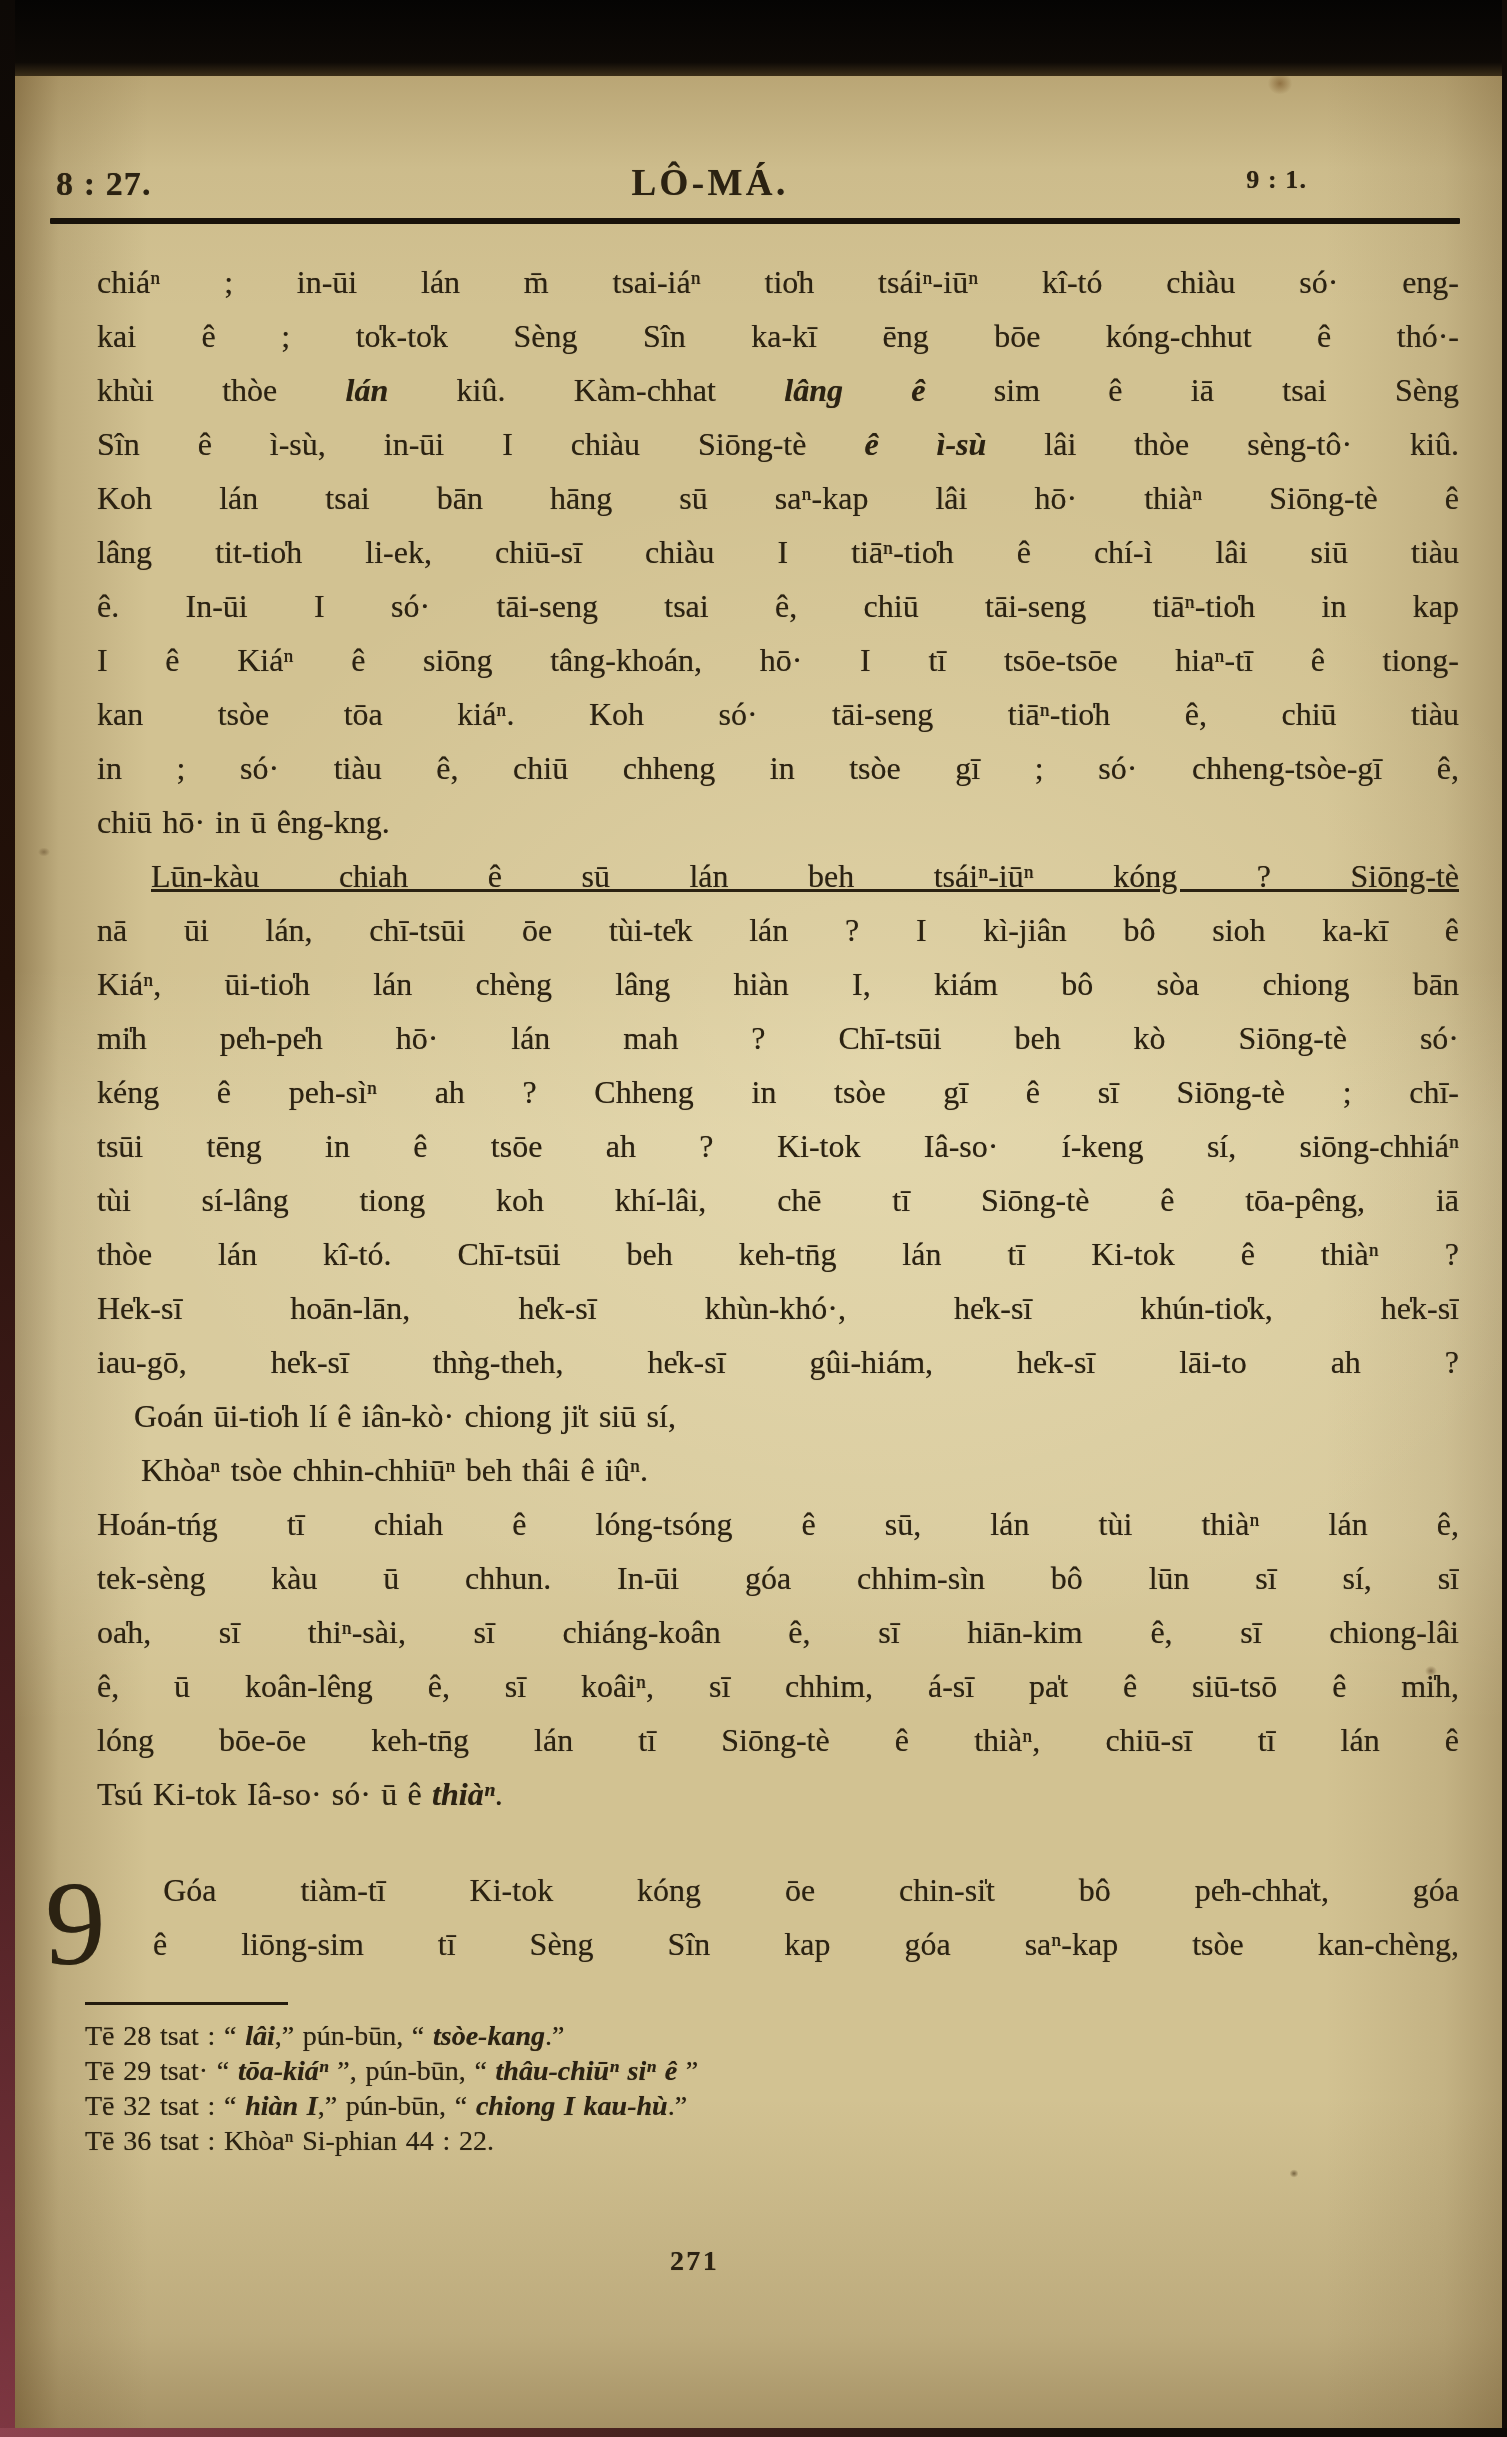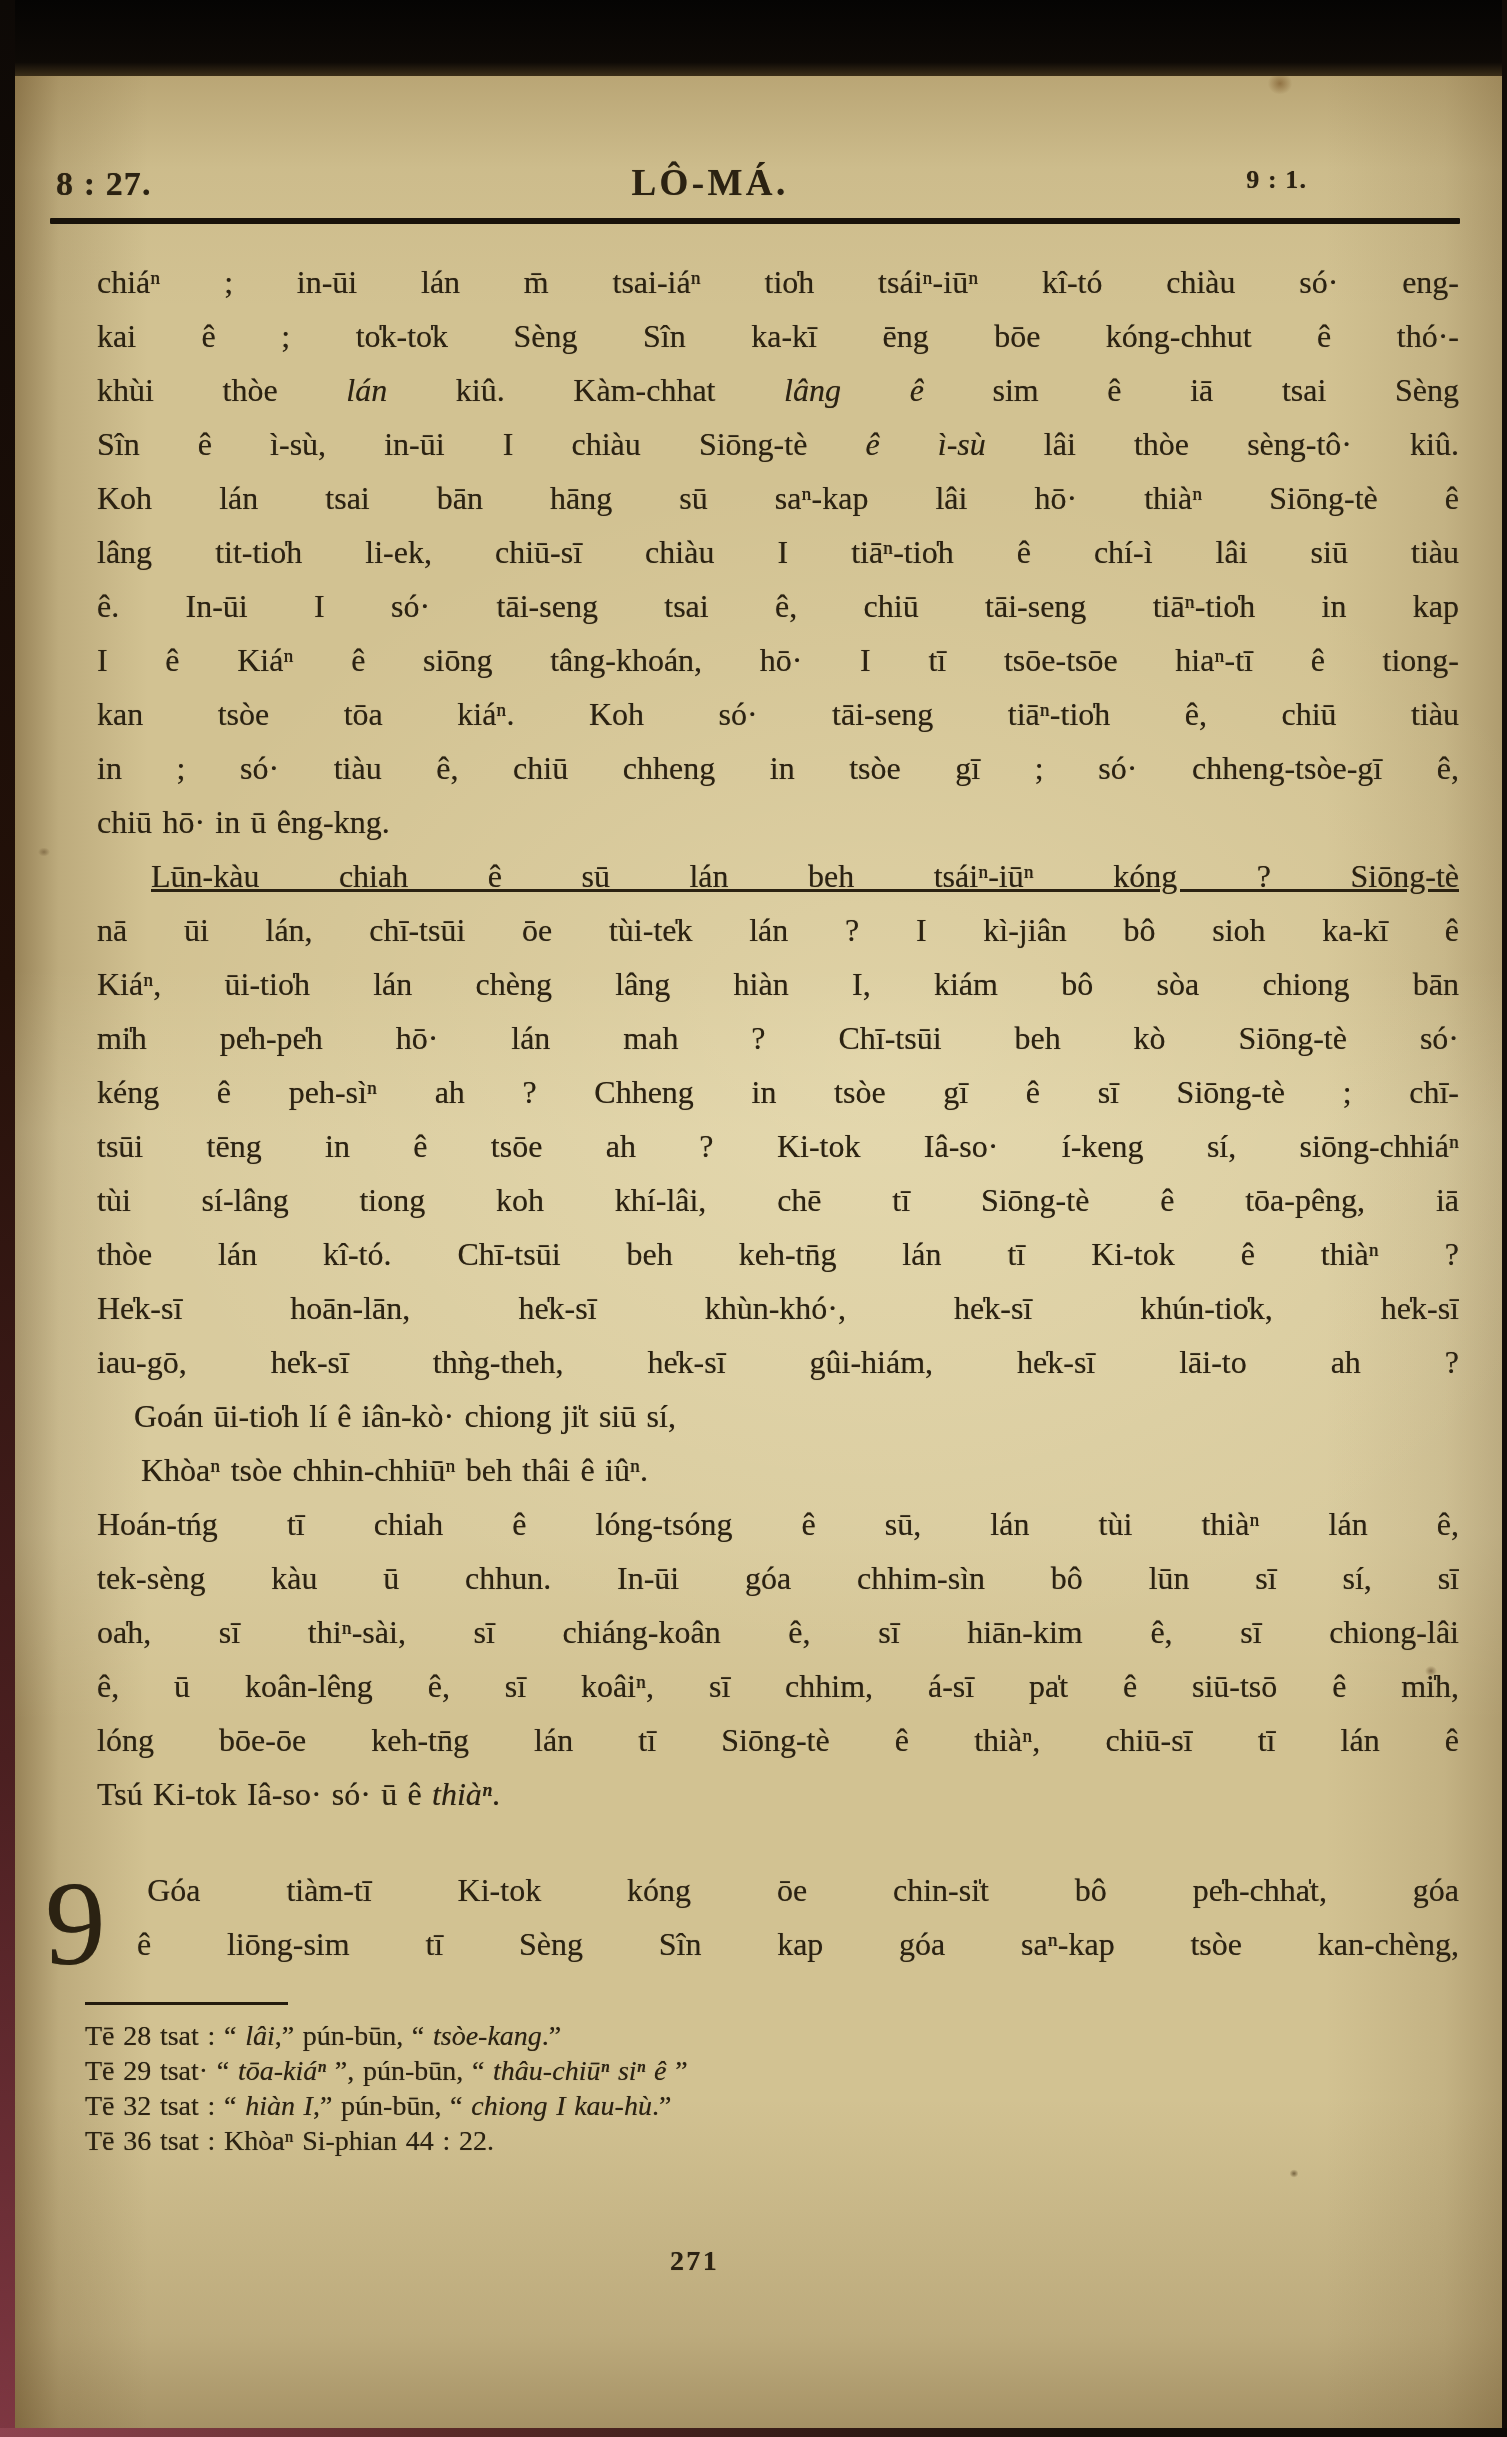--- a/index.html
+++ b/index.html
@@ -38,25 +38,25 @@
   .rule { position:absolute; left:50px; top:218px; width:1410px; height:6.2px; background:#18120a; border-radius:1.1px; }
 
   #text-block { position:absolute; left:97px; top:255px; width:1362px; }
   .line { position:relative; height:54px; line-height:54px; font-size:32px;
           text-align:justify; word-spacing:2.3px; overflow:hidden; white-space:normal; }
   .line.j { text-align-last:justify; }
   .ind1 { padding-left:54px;text-decoration:underline; }   
   .ind2 { padding-left:37px; }   
   .ind3 { padding-left:44px; }   
   .ind4 { padding-left:10.2px; }   
-  em { font-style:italic; }
+  em { font-style:italic;font-weight:bold; }
 
   .chapter { position:absolute; left:97px; top:1863px; width:1362px; }
   .dropcap { position:absolute; left:-52px; top:0; font-size:121px; line-height:121px; }
-  #chapter-lines { margin-left:40px; }
+  #chapter-lines { margin-left:56px; }
 
   .fn-rule { position:absolute; left:85px; top:2002px; width:203px; height:2.8px; background:#241b0e; }
   #footnotes { position:absolute; left:85px; top:2018px; width:1315px; }
   .fnline { position:relative; height:35px; line-height:35px; font-size:28px; word-spacing:1.7px; white-space:nowrap; }
 
   .pagenum { position:absolute; left:621px; top:2245px; width:147px; text-align:center;
              font-size:28px; font-weight:700; letter-spacing:2.3px; }
 </style>
 </head>
 <body>

